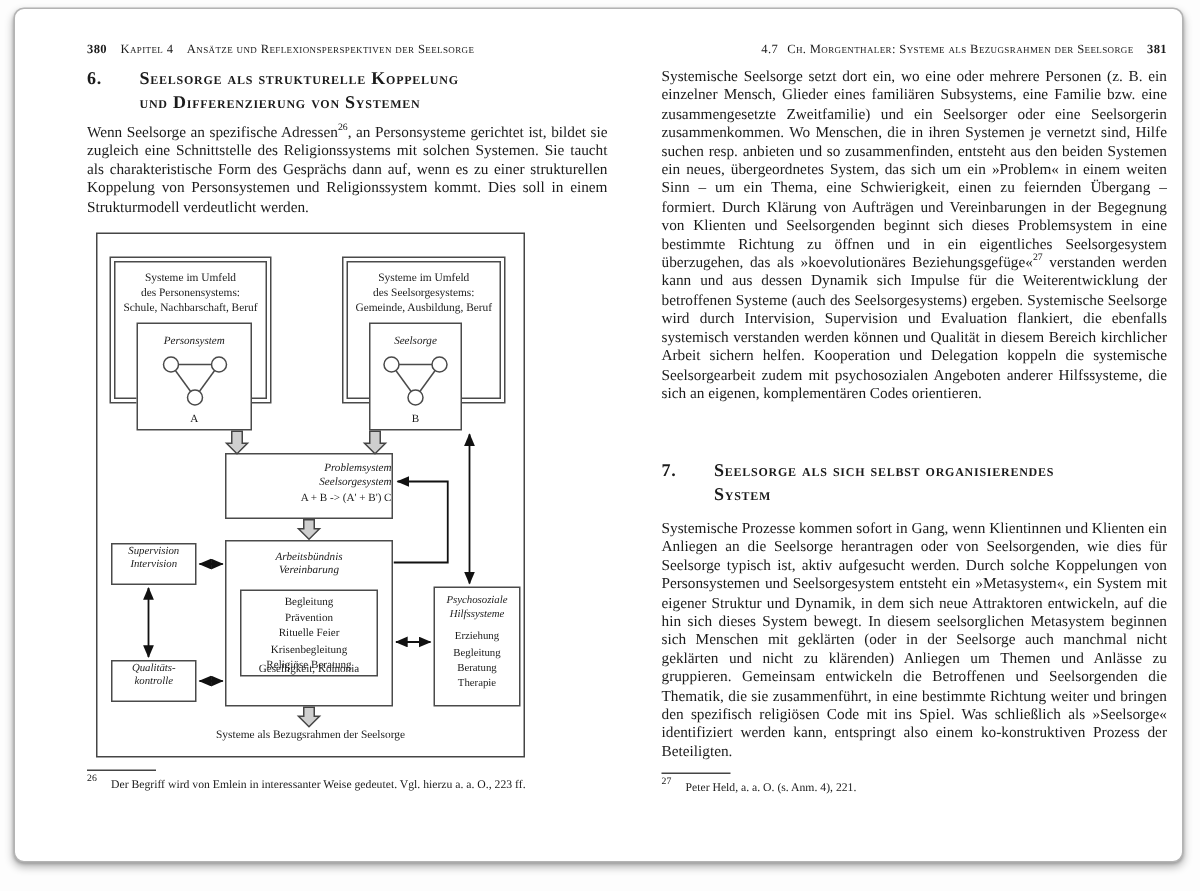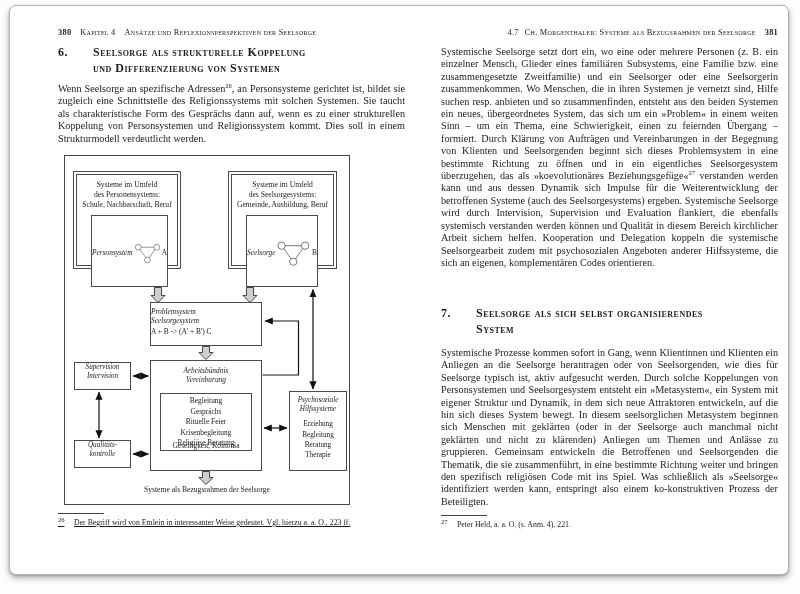--- a/index.html
+++ b/index.html
@@ -31,27 +31,27 @@
   .fn .mark { flex:0 0 16px; font-size:6.3px; }
 
   
   #diagram { left:54px; top:149px; width:286px; height:350px;
     border:1px solid #454545; background:#fff; font-size:7.4px; }
   #diagram .bx { position:absolute; border:1px solid #4a4a4a; background:#fff; }
   .envbox { z-index:1; }
   .env-inner { position:absolute; left:2px; top:2px; right:2px; bottom:2px;
     border:1px solid #4a4a4a; }
   .envtxt { padding-top:5px; text-align:center; font-size:7.6px; line-height:10px; }
-  .nodebox { z-index:2; display:flex; flex-direction:row; align-items:center;
+  .nodebox { z-index:2; display:flex; flex-direction:column; align-items:center;
     justify-content:space-between; padding:6px 0 3px 0; }
   .it { font-style:italic; }
   .ctr { text-align:center; }
   .pline { font-size:7.4px; line-height:9.4px; }
-  #problem-box { display:flex; flex-direction:column; align-items:flex-start;
-    justify-content:flex-start; padding-top:4px; z-index:2; }
+  #problem-box { display:flex; flex-direction:column; align-items:flex-end;
+    justify-content:flex-start; padding-top:4px; z-index:2;padding-left:12px; }
   #problem-box .formula { margin-top:1px; font-size:7.4px; }
   #arbeit-box { z-index:2; }
   #arbeit-title { padding-top:5px; }
   #arbeit-list { position:absolute; left:9px; top:32px; width:92px; height:58px;
     border:1px solid #4a4a4a; text-align:center; font-size:7.4px; line-height:10.6px;
     padding-top:2px; }
   #arbeit-footer { position:absolute; bottom:20px; left:0; width:100%;
     text-align:center; font-size:7.4px; }
   .sidebox { display:flex; flex-direction:column; align-items:center;
     font-size:7.2px; line-height:9.2px; z-index:2; }
@@ -110,21 +110,21 @@
         <line x1="9" y1="8" x2="41" y2="8" stroke="#4a4a4a" stroke-width="1"></line>
         <line x1="9" y1="8" x2="25" y2="30" stroke="#4a4a4a" stroke-width="1"></line>
         <line x1="41" y1="8" x2="25" y2="30" stroke="#4a4a4a" stroke-width="1"></line>
         <circle cx="9" cy="8" r="5" fill="#fff" stroke="#4a4a4a"></circle>
         <circle cx="41" cy="8" r="5" fill="#fff" stroke="#4a4a4a"></circle>
         <circle cx="25" cy="30" r="5" fill="#fff" stroke="#4a4a4a"></circle>
       </svg>
       <div class="pline">A</div>
     </div>
 
-    <div class="bx nodebox" style="left:181px; top:59px; width:72px; height:72px;">
+    <div class="bx nodebox" style="left:181px; top:59px; width:62px; height:72px;">
       <div class="it pline">Seelsorge</div>
       <svg width="50" height="36" viewBox="0 0 50 36">
         <line x1="9" y1="8" x2="41" y2="8" stroke="#4a4a4a" stroke-width="1"></line>
         <line x1="9" y1="8" x2="25" y2="30" stroke="#4a4a4a" stroke-width="1"></line>
         <line x1="41" y1="8" x2="25" y2="30" stroke="#4a4a4a" stroke-width="1"></line>
         <circle cx="9" cy="8" r="5" fill="#fff" stroke="#4a4a4a"></circle>
         <circle cx="41" cy="8" r="5" fill="#fff" stroke="#4a4a4a"></circle>
         <circle cx="25" cy="30" r="5" fill="#fff" stroke="#4a4a4a"></circle>
       </svg>
       <div class="pline">B</div>
@@ -136,21 +136,21 @@
       <div class="formula">A + B -&gt; (A' + B') C</div>
     </div>
 
     <div id="arbeit-box" class="bx" style="left:85px; top:204px; width:112px; height:111px;">
       <div id="arbeit-title" class="ctr it pline">
         <span>Arbeitsbündnis</span><br>
         <span>Vereinbarung</span>
       </div>
       <div id="arbeit-list">
         <div>Begleitung</div>
-        <div>Gesprächs</div>
+        <div>Prävention</div>
         <div>Rituelle Feier</div>
         <div>Krisenbegleitung</div>
         <div>Religiöse Beratung</div>
       </div>
       <div id="arbeit-footer">Geselligkeit, Koinonia</div>
     </div>
 
     <div class="bx sidebox it" style="left:9px; top:206px; width:57px; height:28px;">
       <span>Supervision</span>
       <span>Intervision</span>
@@ -189,21 +189,21 @@
       <path d="M197.5 219 L233.5 219 L233.5 165 L200 165" fill="none" stroke="#111" stroke-width="1.2" marker-end="url(#ah)"></path>
 
       <line x1="248" y1="133.5" x2="248" y2="233" stroke="#111" stroke-width="1.2" marker-start="url(#ah)" marker-end="url(#ah)"></line>
       <line x1="68" y1="220" x2="83.5" y2="220" stroke="#111" stroke-width="1.2" marker-start="url(#ah)" marker-end="url(#ah)"></line>
       <line x1="68" y1="298" x2="83.5" y2="298" stroke="#111" stroke-width="1.2" marker-start="url(#ah)" marker-end="url(#ah)"></line>
       <line x1="34" y1="236" x2="34" y2="282" stroke="#111" stroke-width="1.2" marker-start="url(#ah)" marker-end="url(#ah)"></line>
       <line x1="199" y1="272" x2="222" y2="272" stroke="#111" stroke-width="1.2" marker-start="url(#ah)" marker-end="url(#ah)"></line>
     </svg>
   </div>
 
-  <div class="abs fn" style="left:48px; top:507px; width:347px;text-decoration:underline;">
+  <div class="abs fn" style="left:48px; top:507px; width:347px;">
     <div class="rule"></div>
     <div class="row">
       <span class="mark"><sup>26</sup></span>
       <span>Der Begriff wird von Emlein in interessanter Weise gedeutet. Vgl. hierzu a. a. O., 223 ff.</span>
     </div>
   </div>
 
   <div class="abs rhead" style="left:431px; top:22px; width:337px; text-align:right;">
     <span>4.7</span><span class="rh-gap" style="width:6px;"></span><span>Ch. Morgenthaler: Systeme als Bezugsrahmen der Seelsorge</span><span class="rh-gap"></span><b>381</b>
   </div>

